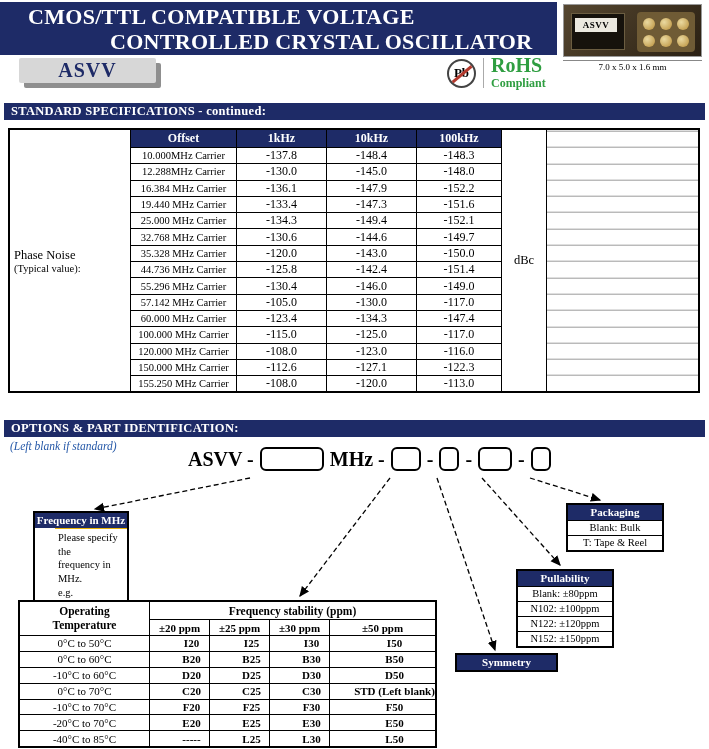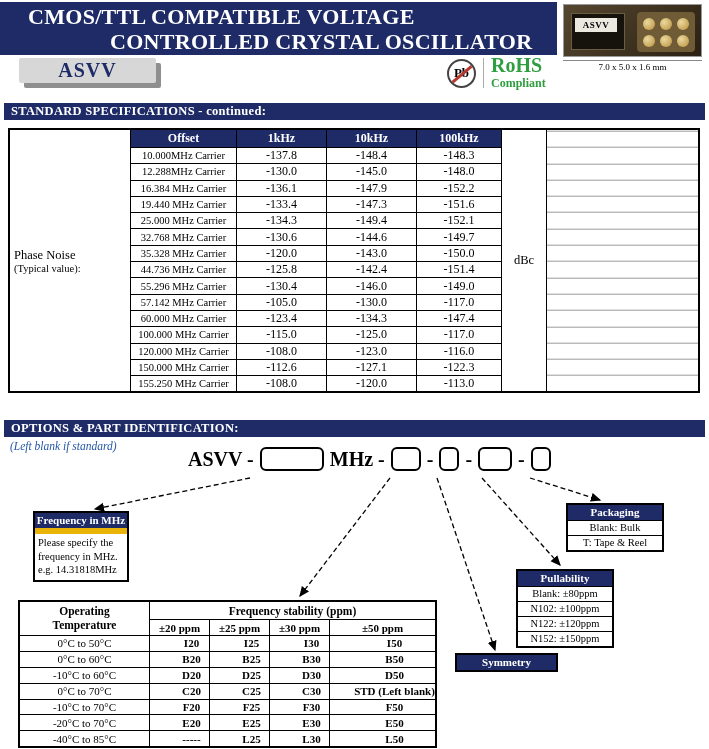--- a/index.html
+++ b/index.html
@@ -67,21 +67,21 @@
                font-size:20px; font-weight:bold; }
   .pbox { border:2px solid #000; border-radius:6px; height:24px; background:#fff; }
   .b1{width:64px} .b2{width:30px} .b3{width:20px} .b4{width:34px} .b5{width:20px}
 
   .arrows { position:absolute; left:0; top:476px; width:709px; height:205px; pointer-events:none; }
   .dash { stroke:#000; stroke-width:1.3; stroke-dasharray:5 3; fill:none; marker-end:url(#ah); }
 
   .opt-box { position:absolute; border:2px solid #000; background:#fff; font-size:10.5px; text-align:center; }
   .opt-title { background:#1e2b67; color:#fff; font-weight:bold; font-size:11px; line-height:15px; height:15px; white-space:nowrap; }
   .opt-row { border-top:1px solid #000; line-height:14px; height:15px; white-space:nowrap; overflow:hidden; }
-  .freq-body { text-align:left; padding:2px 3px 3px; line-height:1.3; font-size:10.5px; border-top:6px solid #eab308; }
+  .freq-body { text-align:left; padding:2px 3px 3px; line-height:1.3; font-size:10.5px; border-top:1px solid #eab308;margin-left:20px; }
   #box-frequency { left:33px; top:511px; width:96px; }
   #box-packaging { left:566px; top:503px; width:98px; }
   #box-pullability { left:516px; top:569px; width:98px; }
   #box-symmetry { left:455px; top:653px; width:103px; }
   #box-symmetry .opt-row { font-size:9.5px; }
 
   
   .st-grid { position:absolute; left:18px; top:600px; width:419px; display:grid;
              grid-template-columns:129px 60px 60px 60px 1fr;
              grid-template-rows:17px 16px repeat(7, 15.9px);

